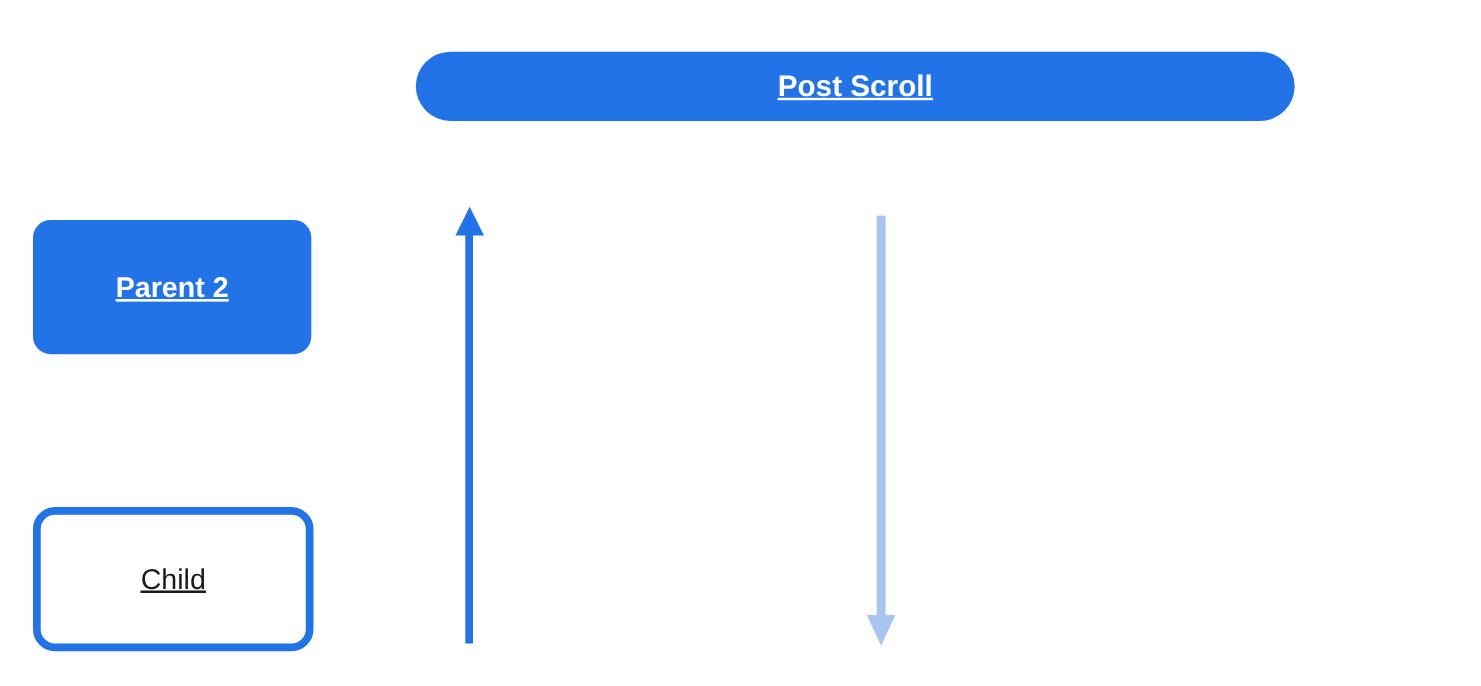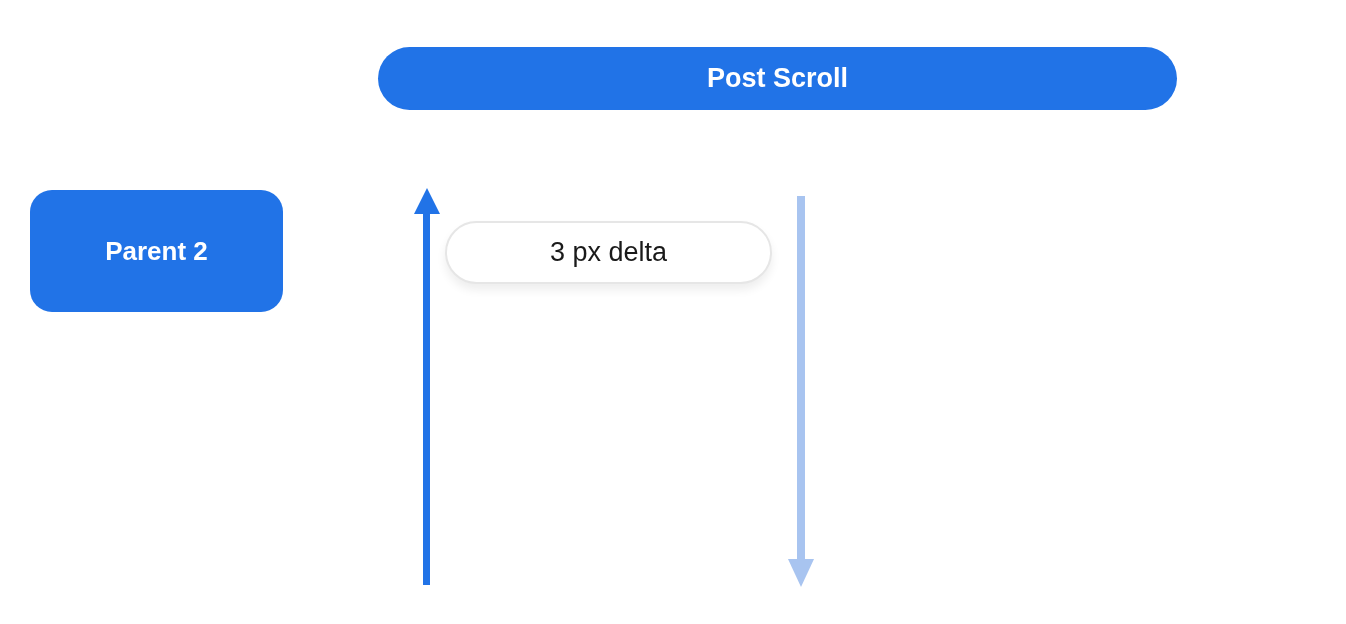--- a/index.html
+++ b/index.html
@@ -2,21 +2,21 @@
 <html style="--primary-blue: #2173E7; --light-blue: #A8C4F0; --text-dark: #1A1A1A; --pill-border: #E6E6E6; --bg: #FFFFFF;"><head>
 <meta charset="utf-8">
 <style>
   :root {
     --primary-blue: #2173E7;
     --light-blue: #A8C4F0;
     --text-dark: #1A1A1A;
     --pill-border: #E6E6E6;
     --bg: #FFFFFF;
   }
-  * { margin: 0; padding: 0; box-sizing: border-box; }
+  * { margin: 0; padding: 0; box-sizing: border-box; text-decoration: underline; }
   html, body {
     background: var(--bg);
     font-family: "Liberation Sans", "DejaVu Sans", sans-serif;
   }
   .canvas {
     position: relative;
     width: 1346px;
     height: 624px;
     background: var(--bg);
     overflow: hidden;
@@ -53,21 +53,21 @@
     justify-content: center;
     font-size: 26px;
   }
   .stack-filled {
     background: var(--primary-blue);
     color: #FFFFFF;
     font-weight: 700;
     border-radius: 16px;
     height: 122px;
   }
-  .parent2-box { top: 190px; border-radius: 22px; }
+  .parent2-box { top: 200px; }
   .parent1-box { top: 327px; }
   .child-box {
     top: 461px;
     width: 255px;
     height: 131px;
     background: #FFFFFF;
     color: var(--text-dark);
     font-weight: 500;
     border: 7px solid var(--primary-blue);
     border-radius: 20px;
@@ -123,29 +123,29 @@
 
   <div class="pill pill-blue title-pill">
     <span>Post Scroll</span>
   </div>
 
   <div class="stack-box stack-filled parent2-box">
     <span>Parent 2</span>
   </div>
 
 
+  <div class="stack-box child-box">
+    <span>Child</span>
+  </div>
 
   <div>
     <div class="arrow-up-head"></div>
     <div class="arrow-up-line"></div>
   </div>
 
-  <div class="pill pill-white delta-pill">
-    <span>3 px delta</span>
-  </div>
 
 
   <div>
     <div class="arrow-down-line"></div>
     <div class="arrow-down-head"></div>
   </div>
 
 </div>
 
 </body></html>

